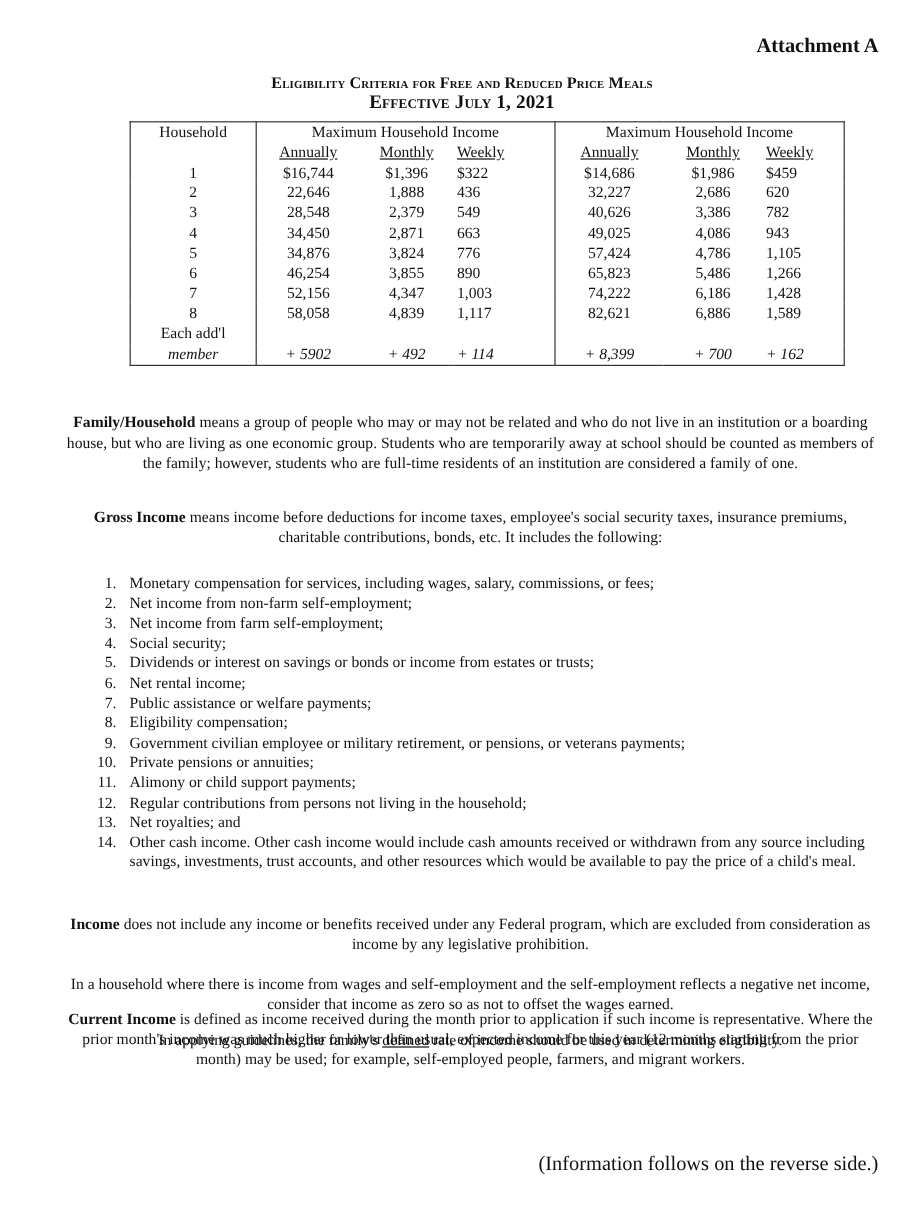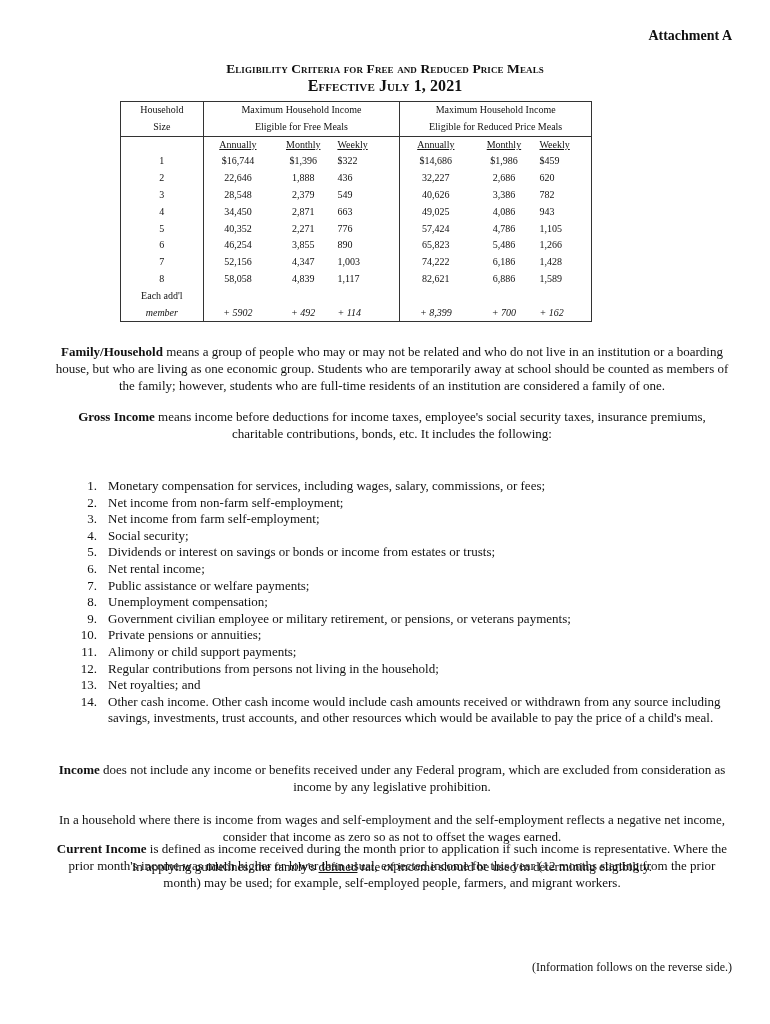--- a/index.html
+++ b/index.html
@@ -3,64 +3,64 @@
 <meta charset="utf-8">
 <style>
   html, body { margin: 0; padding: 0; background: #ffffff; }
   body {
     width: 770px; height: 1024px; position: relative; overflow: hidden;
     font-family: "Liberation Serif", "DejaVu Serif", serif;
     color: #111111; font-size: 13px;
   }
   .attach {
     position: absolute; top: 28px; right: 38px;
-    font-weight: bold; font-size: 14px;
+    font-weight: bold; font-size: 17px;
   }
   .title {
     position: absolute; top: 60px; left: 0; width: 770px;
     text-align: center; font-weight: bold; font-size: 13.5px; line-height: 17px;
     font-variant: small-caps; letter-spacing: 0.1px;
   }
   .title .line2 { font-size: 16px; }
   table.elig {
-    position: absolute; top: 101px; left: 120px; width: 472px;
-    border-collapse: collapse; font-size: 10px; line-height: 16.8px;
+    position: absolute; top: 101px; left: 108px; width: 596px;
+    border-collapse: collapse; font-size: 13px; line-height: 16.8px;
   }
   table.elig td { padding: 0 3px; vertical-align: top; }
   .bl { border-left: 1.5px solid #333; }
   .br { border-right: 1.5px solid #333; }
   .bt { border-top: 1.5px solid #333; }
   .bb { border-bottom: 1.5px solid #333; font-style: italic; }
   .hdr { text-align: center; }
   .ctr { text-align: center; }
   .num { }
   .numc { text-align: center; }
   .u { text-decoration: underline; }
   .hh { border-bottom: 1.5px solid #333; }
 
   .body-text {
     position: absolute; left: 52px; width: 680px;
     font-size: 13px; line-height: 17px; text-align: center;
   }
   .body-text b { font-weight: bold; }
   .p1 { top: 343px; }
-  .p2 { top: 408px; }
+  .p2 { top: 422px; }
   ol.incomes {
     position: absolute; top: 478px; left: 52px; width: 680px;
     margin: 0; padding: 0; list-style: none; font-size: 13px; line-height: 16.6px;
   }
   ol.incomes li { display: flex; }
   ol.incomes li .n { width: 45px; text-align: right; padding-right: 0; flex: none; }
   ol.incomes li .t { padding-left: 11px; flex: 1; }
   .p3 { top: 761px; }
   .p4 { top: 811px; }
   .p5 { top: 858px; }
   .p6 { top: 840px; }
   .reverse {
-    position: absolute; top: 960px; right: 38px; font-size: 12px; margin-left: 48px;
+    position: absolute; top: 960px; right: 38px; font-size: 17px; margin-left: 48px;
   }
   .ul { text-decoration: underline; }
 </style>
 </head>
 <body>
 
 <div class="attach">Attachment A</div>
 
 <div class="title">
   <div>Eligibility Criteria for Free and Reduced Price Meals</div>
@@ -83,25 +83,20 @@
       <div>Household</div>
     </td>
     <td colspan="3" class="hdr bt br">
       <div>Maximum Household Income</div>
     </td>
     <td colspan="3" class="hdr bt br">
       <div>Maximum Household Income</div>
     </td>
   </tr>
   <tr>
-    <td class="hdr bl br hh">Size</td>
-    <td colspan="3" class="hdr br hh">Eligible for Free Meals</td>
-    <td colspan="3" class="hdr br hh">Eligible for Reduced Price Meals</td>
-  </tr>
-  <tr>
     <td class="bl br"></td>
     <td class="numc"><span class="u">Annually</span></td>
     <td class="numc"><span class="u">Monthly</span></td>
     <td class="num br"><span class="u">Weekly</span></td>
     <td class="numc"><span class="u">Annually</span></td>
     <td class="numc"><span class="u">Monthly</span></td>
     <td class="num br"><span class="u">Weekly</span></td>
   </tr>
   <tr>
     <td class="ctr bl br">1</td>
@@ -134,22 +129,22 @@
     <td class="ctr bl br">4</td>
     <td class="numc">34,450</td>
         <td class="numc">2,871</td>
         <td class="num br">663</td>
     <td class="numc">49,025</td>
         <td class="numc">4,086</td>
         <td class="num br">943</td>
   </tr>
   <tr>
     <td class="ctr bl br">5</td>
-    <td class="numc">40,352</td>
-        <td class="numc">2,271</td>
+    <td class="numc">34,876</td>
+        <td class="numc">3,824</td>
         <td class="num br">776</td>
     <td class="numc">57,424</td>
         <td class="numc">4,786</td>
         <td class="num br">1,105</td>
   </tr>
   <tr>
     <td class="ctr bl br">6</td>
     <td class="numc">46,254</td>
         <td class="numc">3,855</td>
         <td class="num br">890</td>
@@ -228,21 +223,21 @@
   <li>
       <span class="n">6.</span>
       <span class="t">Net rental income;</span>
     </li>
   <li>
       <span class="n">7.</span>
       <span class="t">Public assistance or welfare payments;</span>
     </li>
   <li>
       <span class="n">8.</span>
-      <span class="t">Unemployment compensation;</span>
+      <span class="t">Eligibility compensation;</span>
     </li>
   <li>
       <span class="n">9.</span>
       <span class="t">Government civilian employee or military retirement, or pensions, or veterans payments;</span>
     </li>
   <li>
       <span class="n">10.</span>
       <span class="t">Private pensions or annuities;</span>
     </li>
   <li>

